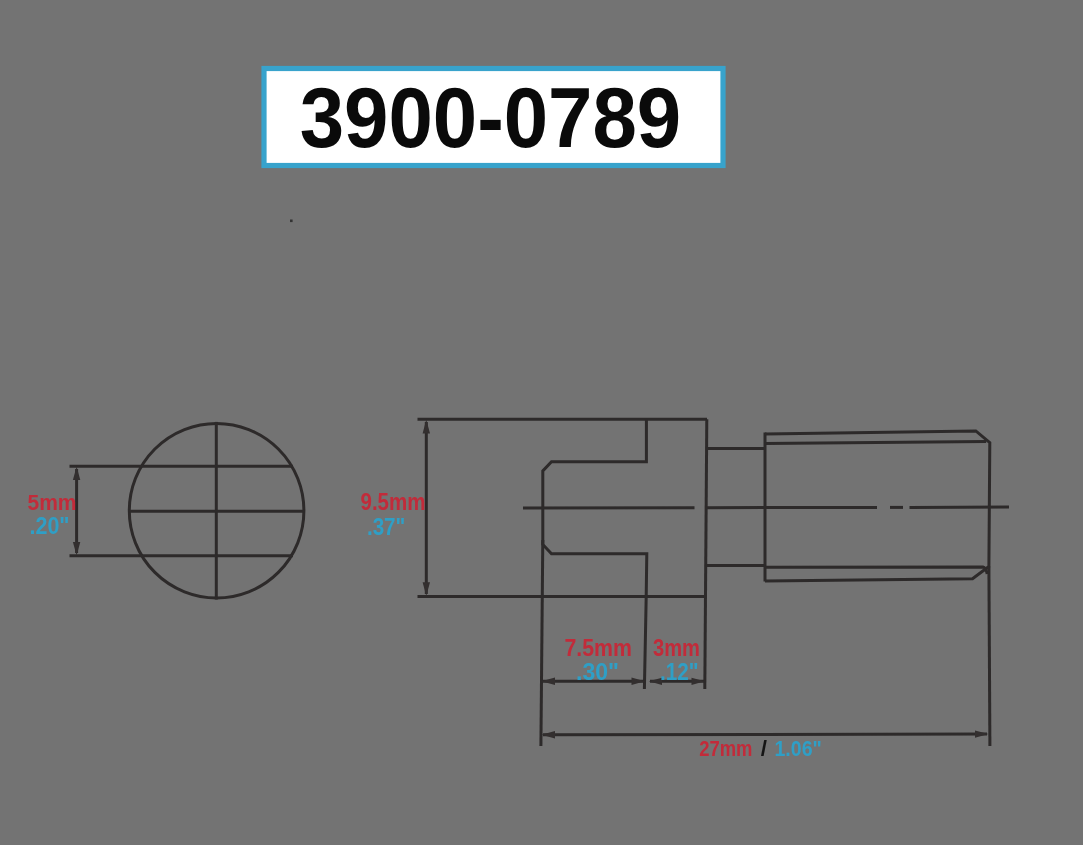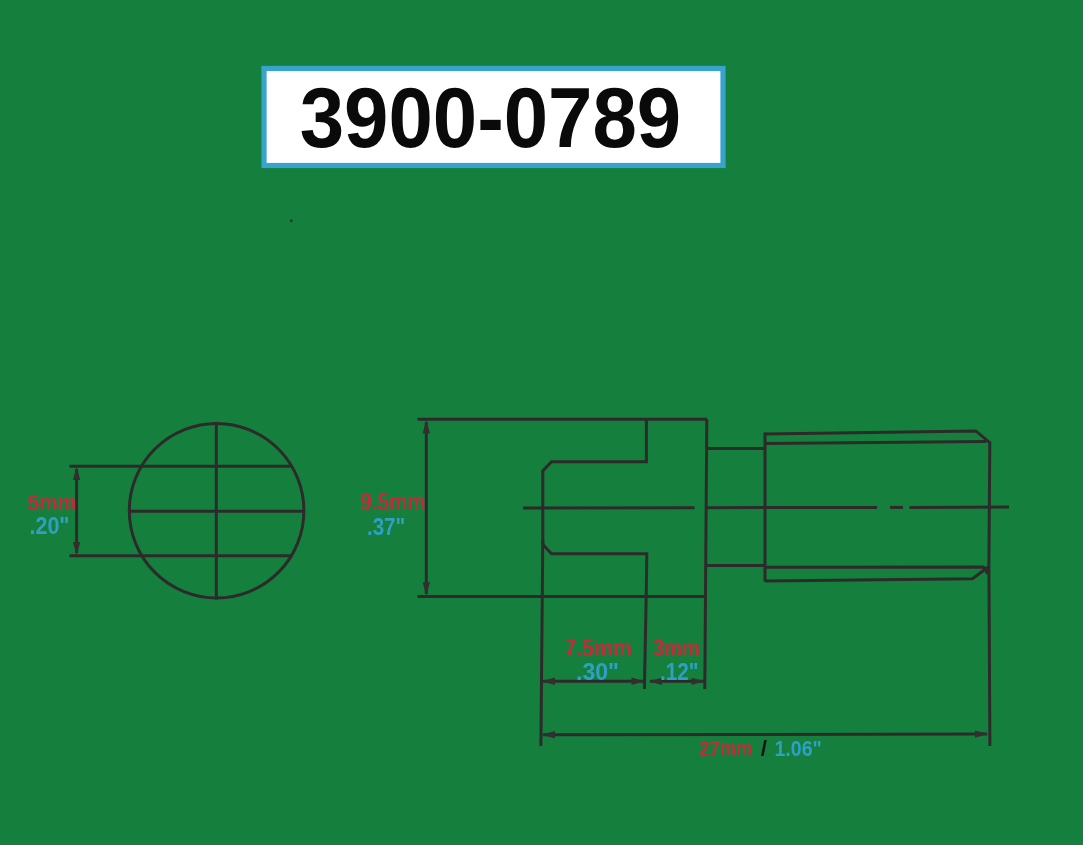--- a/index.html
+++ b/index.html
@@ -1,16 +1,16 @@
 <!DOCTYPE html>
 <html><head>
 <meta charset="utf-8">
 <style>
   html,body{margin:0;padding:0;background:#ffffff;}
-  .page{position:relative;width:1083px;height:845px;background:#15803d;overflow:hidden;
+  .page{position:relative;width:1083px;height:845px;background:#737373;overflow:hidden;
         font-family:"Liberation Sans", sans-serif;}
   svg{position:absolute;left:0;top:0;}
   text{font-family:"Liberation Sans", sans-serif;font-weight:bold;}
 </style>
 </head>
 <body>
 <div class="page">
 <svg width="1083" height="845" viewBox="0 0 1083 845">
 
   <rect x="264" y="68.5" width="459" height="97" fill="#ffffff" stroke="#38a3cc" stroke-width="5.2"></rect>

